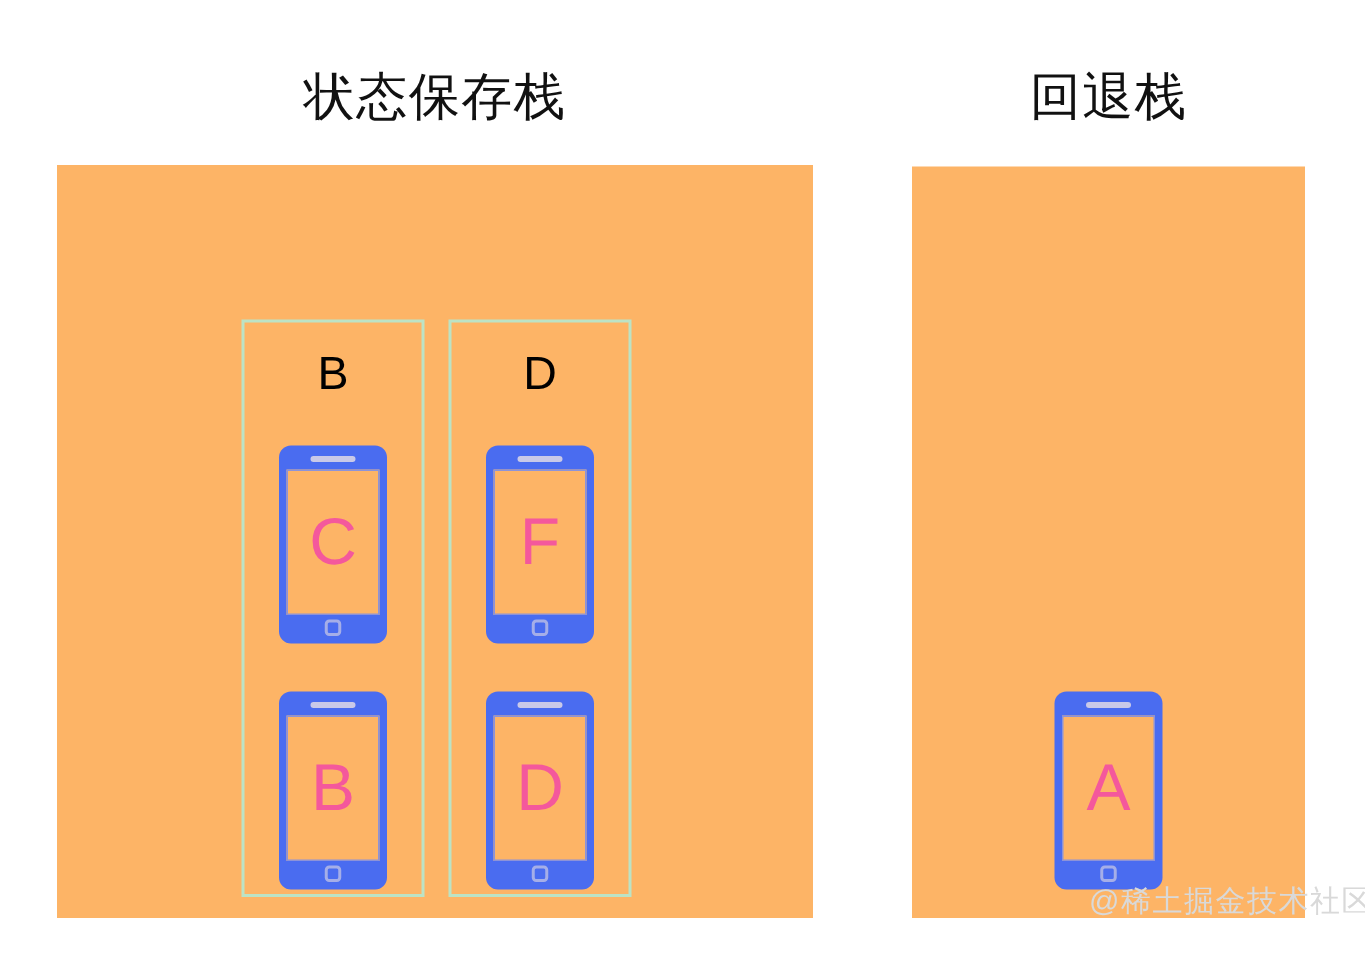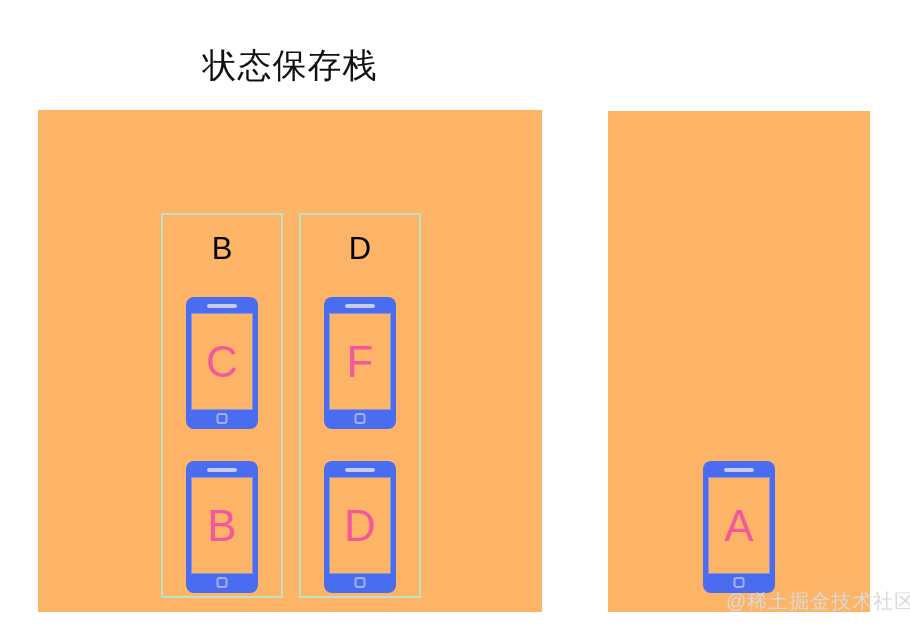--- a/index.html
+++ b/index.html
@@ -138,20 +138,21 @@
     user-select: none;
   }
 </style>
 </head>
 <body>
 
 <div class="canvas">
 
   <div class="panel-title" id="title-left">状态保存栈</div>
 
+  <div class="panel-title" id="title-right">回退栈</div>
 
   <div class="panel" id="panel-save">
 
     <div class="group-box" id="group-b" style="left:123px; top:103px;">
       <div class="group-label">B</div>
     </div>
 
     <div class="group-box" id="group-d" style="left:261px; top:103px;">
       <div class="group-label">D</div>
     </div>

